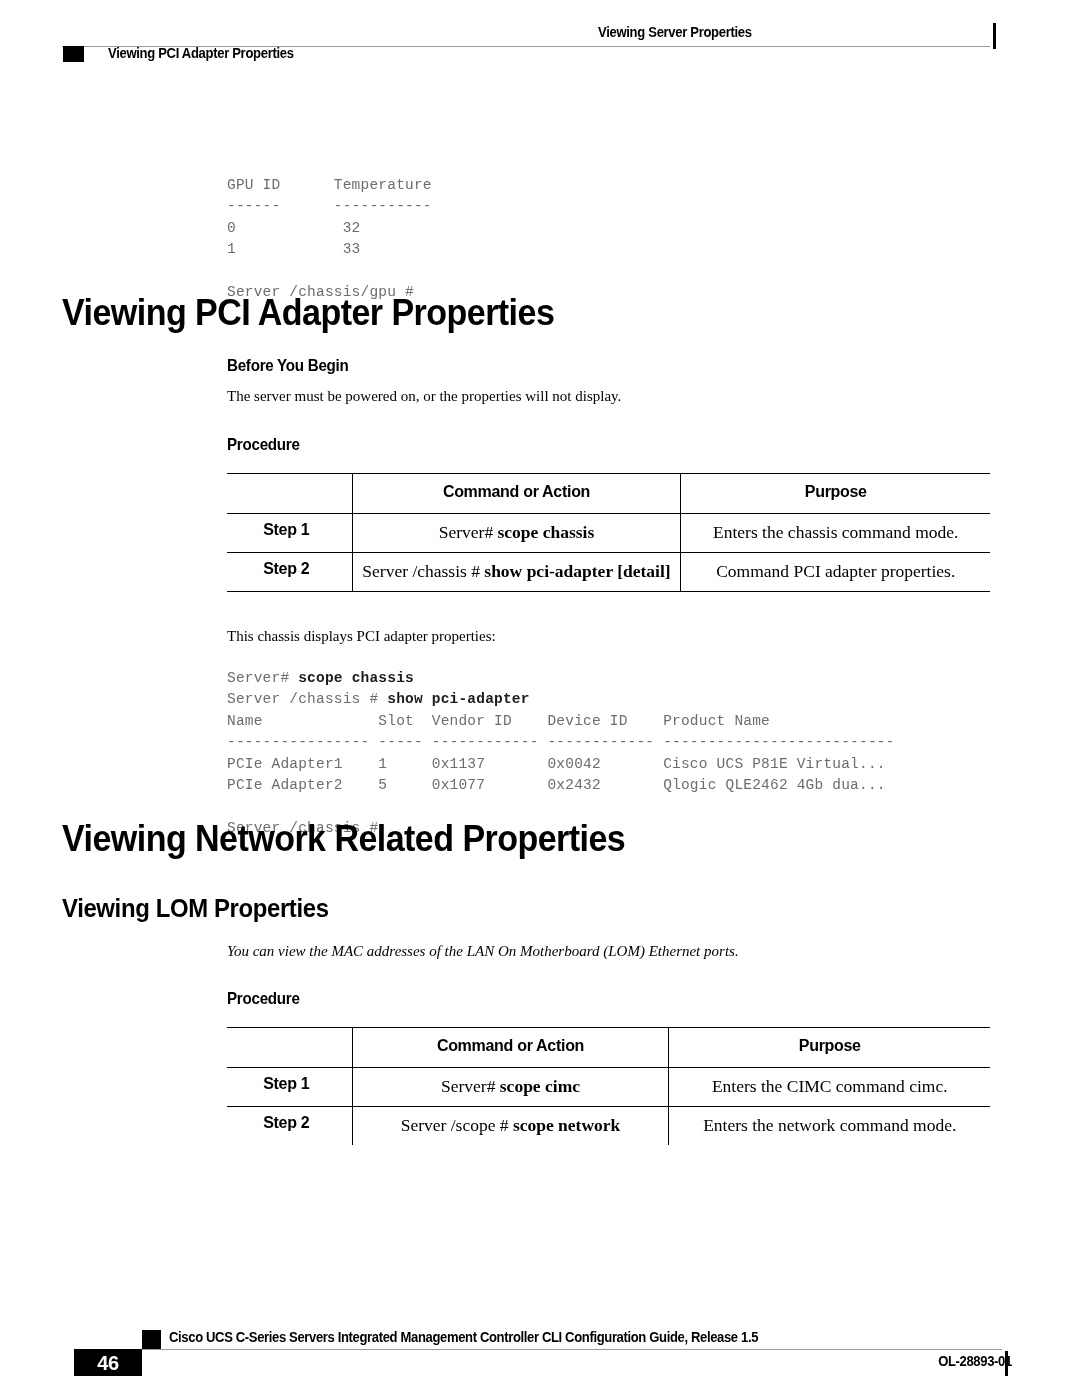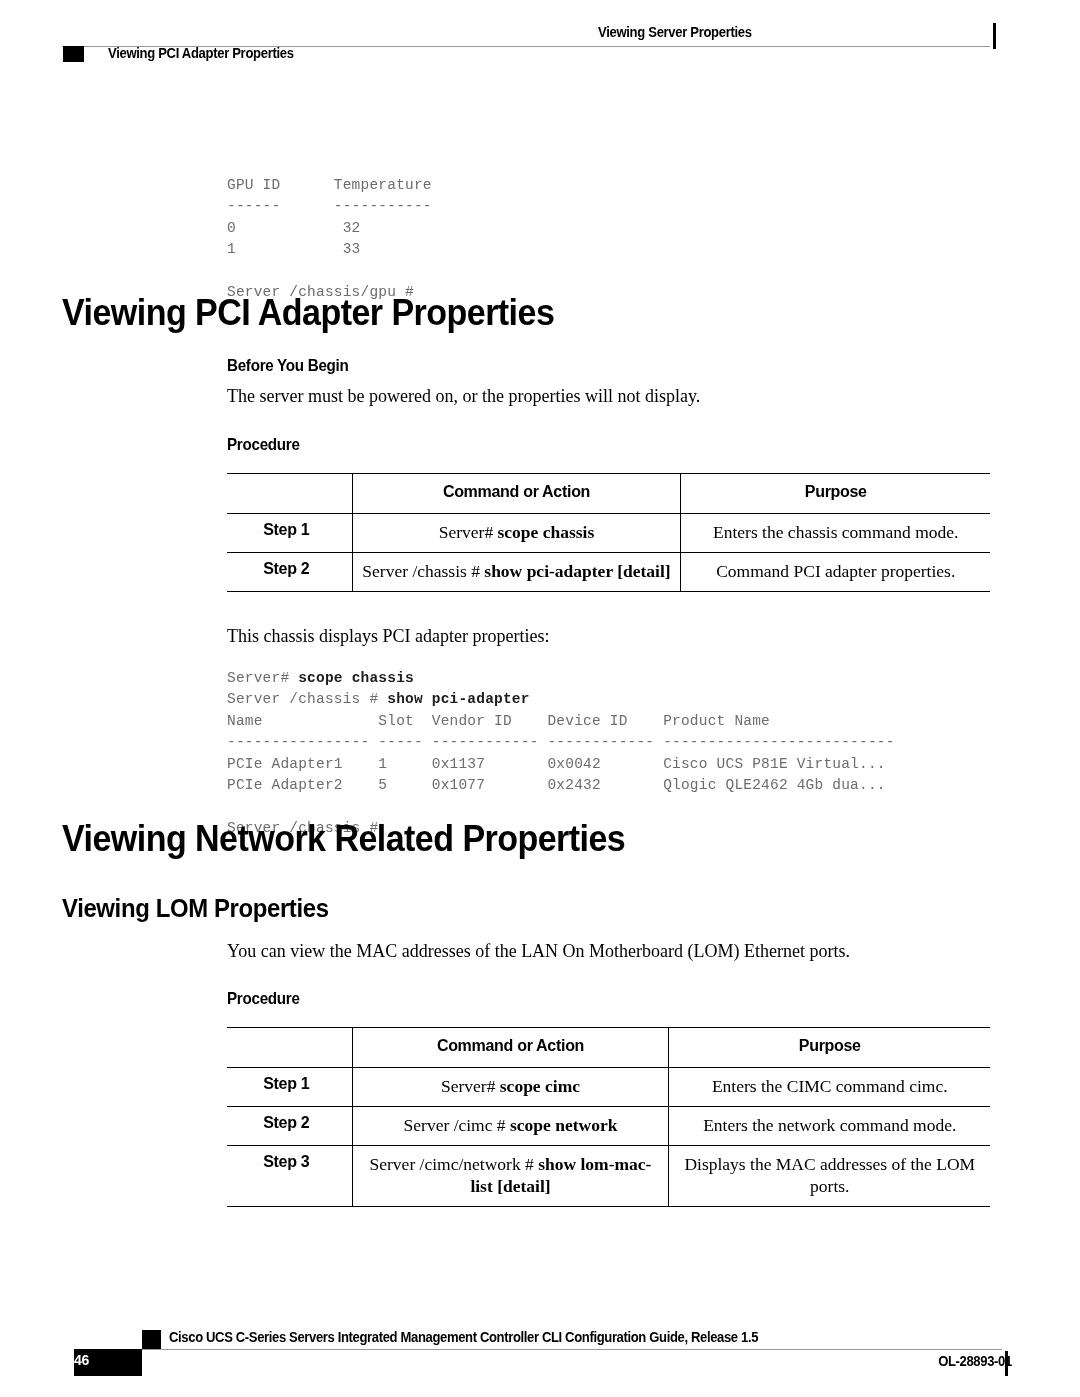--- a/index.html
+++ b/index.html
@@ -121,21 +121,21 @@
     transform: scaleX(0.92);
     transform-origin: left center;
     white-space: nowrap;
   }
 
   
   p.body-text {
     position: absolute;
     margin: 0;
     font-family: "Liberation Serif", serif;
-    font-size: 18px;
+    font-size: 15px;
     line-height: 22px;
     white-space: nowrap;
   }
 
   
   table.proc-table {
     position: absolute;
     border-collapse: collapse;
     table-layout: fixed;
     font-family: "Liberation Serif", serif;
@@ -206,24 +206,25 @@
     top: 42px;
     width: 68px;
     height: 27px;
     background: #000000;
   }
   .footer-pagenum {
     position: absolute;
     left: 62px;
     top: 45px;
     width: 68px;
+    text-align: center;
     color: #ffffff;
     font-family: "Liberation Sans", sans-serif;
     font-weight: bold;
-    font-size: 14px;
+    font-size: 20px;
     letter-spacing: -0.3px;
   }
   .footer-square {
     position: absolute;
     left: 130px;
     top: 23px;
     width: 19px;
     height: 19px;
     background: #000000;
   }
@@ -319,21 +320,21 @@
 ---------------- ----- ------------ ------------ --------------------------
 PCIe Adapter1    1     0x1137       0x0042       Cisco UCS P81E Virtual...
 PCIe Adapter2    5     0x1077       0x2432       Qlogic QLE2462 4Gb dua...
 
 Server /chassis #</span></pre>
 
 <h1 class="doc-h1" style="left:62px; top:818px;">Viewing Network Related Properties</h1>
 
 <h2 class="doc-h2" style="left:62px; top:893px;">Viewing LOM Properties</h2>
 
-<p class="body-text" style="left:227px; top:940px;">You can view the MAC addresses of the LAN On Motherboard (LOM) Ethernet ports.</p>
+<p class="body-text" style="left:227px; top:940px;font-style:italic;">You can view the MAC addresses of the LAN On Motherboard (LOM) Ethernet ports.</p>
 
 <h3 class="doc-h3" style="left:227px; top:989px;">Procedure</h3>
 
 <table class="proc-table" style="left:227px; top:1027px; width:763px;">
   <colgroup>
     <col style="width:125px">
     <col style="width:316px">
     <col style="width:322px">
   </colgroup>
   <tbody>
@@ -342,27 +343,22 @@
       <th class="c-cmd">Command or Action</th>
       <th class="c-purpose">Purpose</th>
     </tr>
     <tr>
       <td class="c-step">Step 1</td>
       <td class="c-cmd"><span>Server# </span><b>scope cimc</b></td>
       <td class="c-purpose">Enters the CIMC command cimc.</td>
     </tr>
     <tr>
       <td class="c-step">Step 2</td>
-      <td class="c-cmd"><span>Server /cimc # </span><b>scope network</b></td>
+      <td class="c-cmd"><span>Server /scope # </span><b>scope network</b></td>
       <td class="c-purpose">Enters the network command mode.</td>
-    </tr>
-    <tr class="last-row">
-      <td class="c-step">Step 3</td>
-      <td class="c-cmd"><span>Server /cimc/network # </span><b>show lom-mac-list [detail]</b></td>
-      <td class="c-purpose">Displays the MAC addresses of the LOM ports.</td>
     </tr>
   </tbody>
 </table>
 
 <div class="page-footer">
   <div class="footer-rule"></div>
   <div class="footer-square"></div>
   <div class="footer-title">Cisco UCS C-Series Servers Integrated Management Controller CLI Configuration Guide, Release 1.5</div>
   <div class="footer-pagebox"></div>
   <div class="footer-pagenum">46</div>

